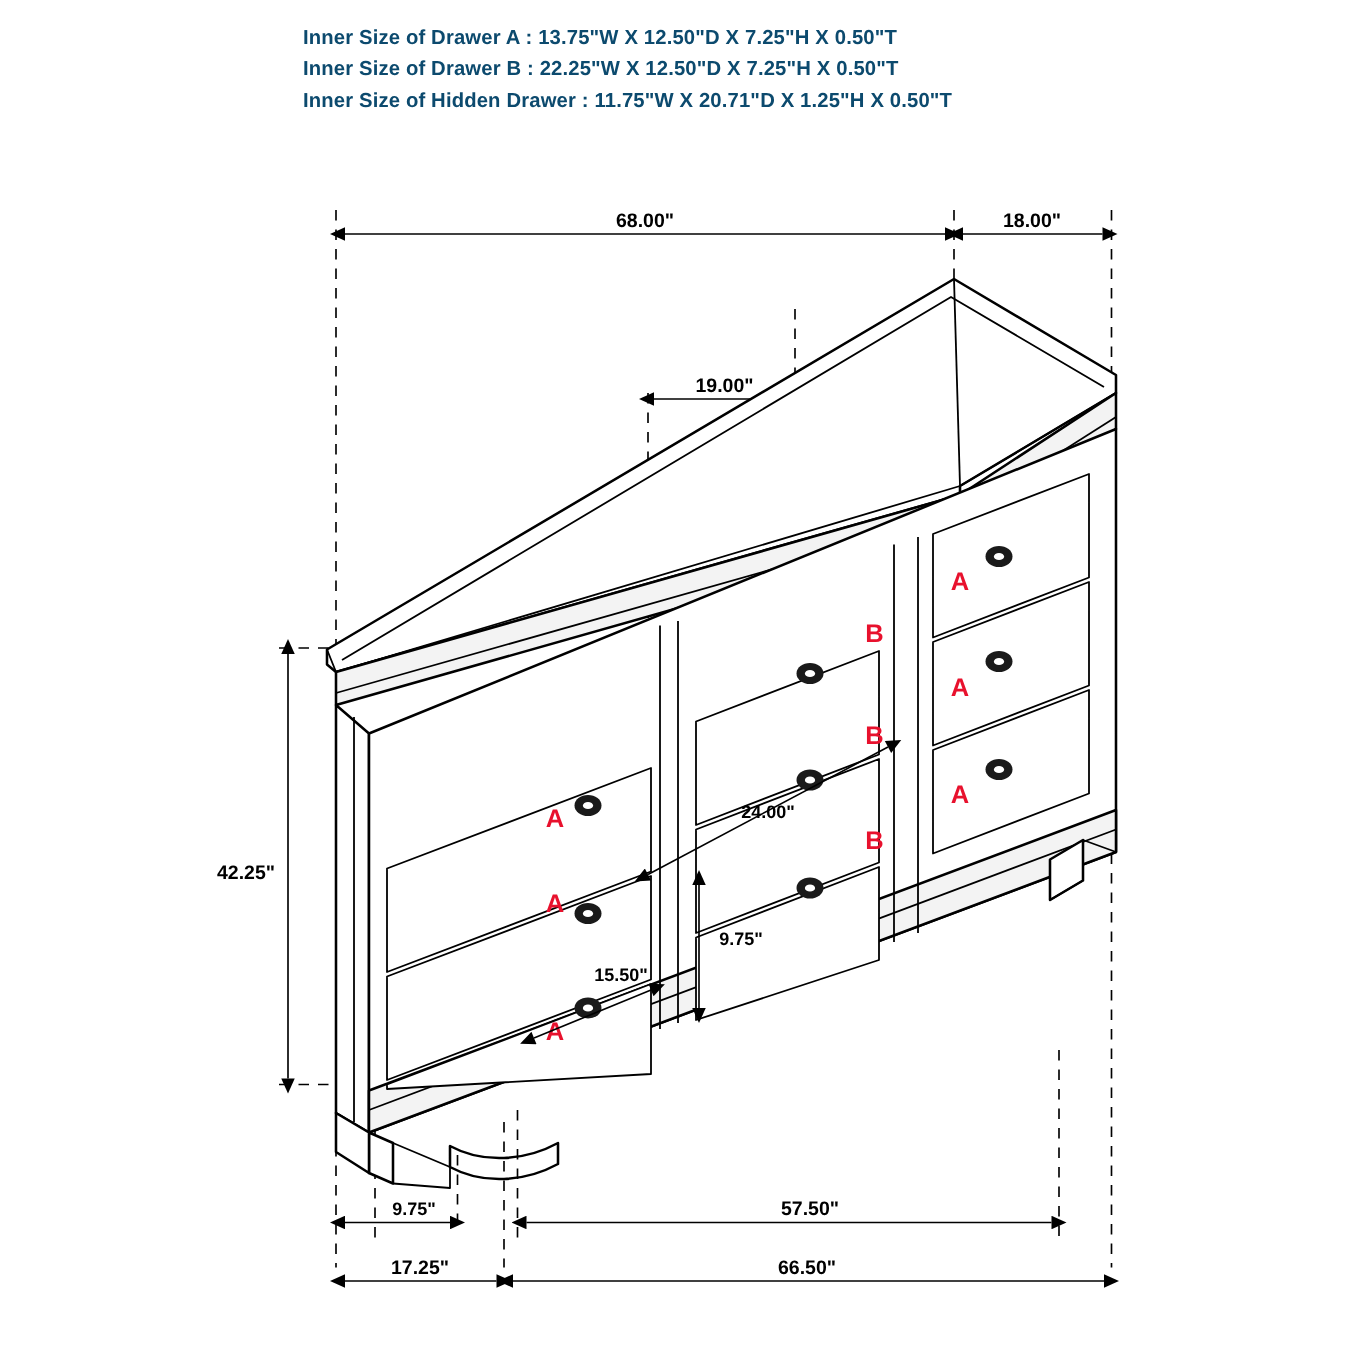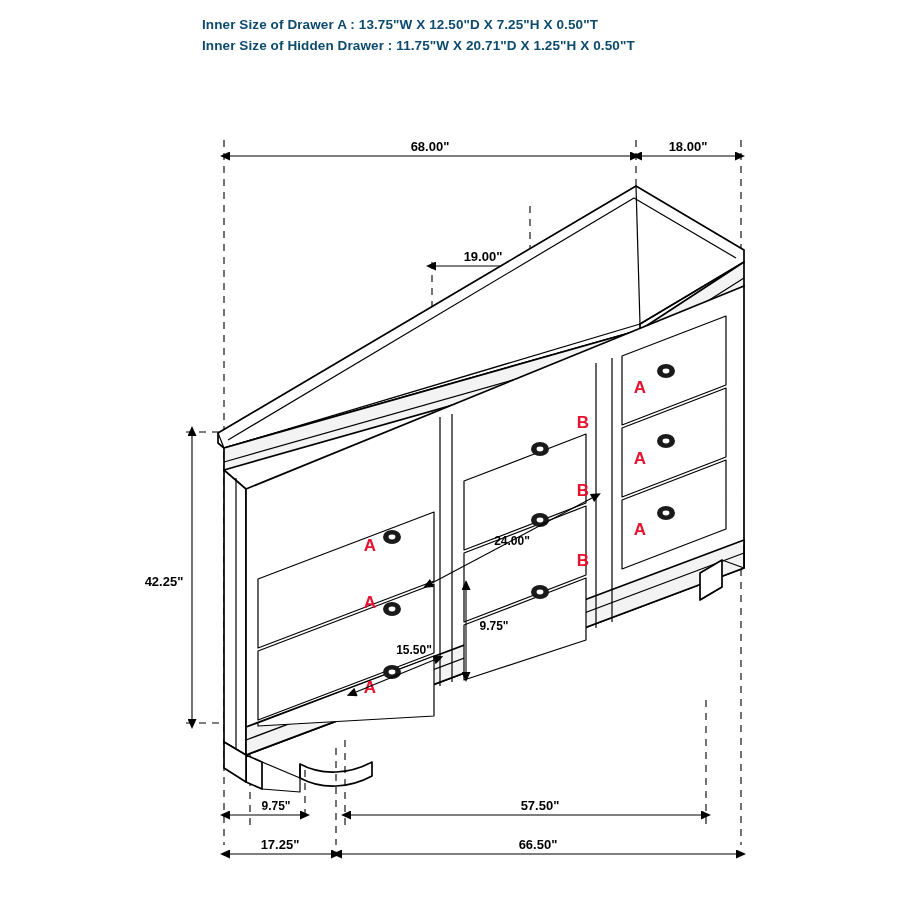--- a/index.html
+++ b/index.html
@@ -35,20 +35,21 @@
   .fillg{fill:#f3f3f3;}
   .knob{fill:#1a1a1a;}
 </style>
 </head>
 <body>
 
 <div id="diagram-root">
 
   <div class="spec-lines">
     <div>Inner Size of Drawer A : 13.75"W X 12.50"D X 7.25"H X 0.50"T</div>
+    <div>Inner Size of Drawer B : 22.25"W X 12.50"D X 7.25"H X 0.50"T</div>
     <div>Inner Size of Hidden Drawer : 11.75"W X 20.71"D X 1.25"H X 0.50"T</div>
   </div>
 
   <svg viewBox="0 0 900 900">
     <defs>
       <marker id="arrL" markerWidth="11" markerHeight="9" refX="10" refY="4.5" orient="auto" markerUnits="userSpaceOnUse">
         <path d="M10,0 L0,4.5 L10,9 z" fill="#000"></path>
       </marker>
       <marker id="arrR" markerWidth="11" markerHeight="9" refX="1" refY="4.5" orient="auto" markerUnits="userSpaceOnUse">
         <path d="M1,0 L11,4.5 L1,9 z" fill="#000"></path>

